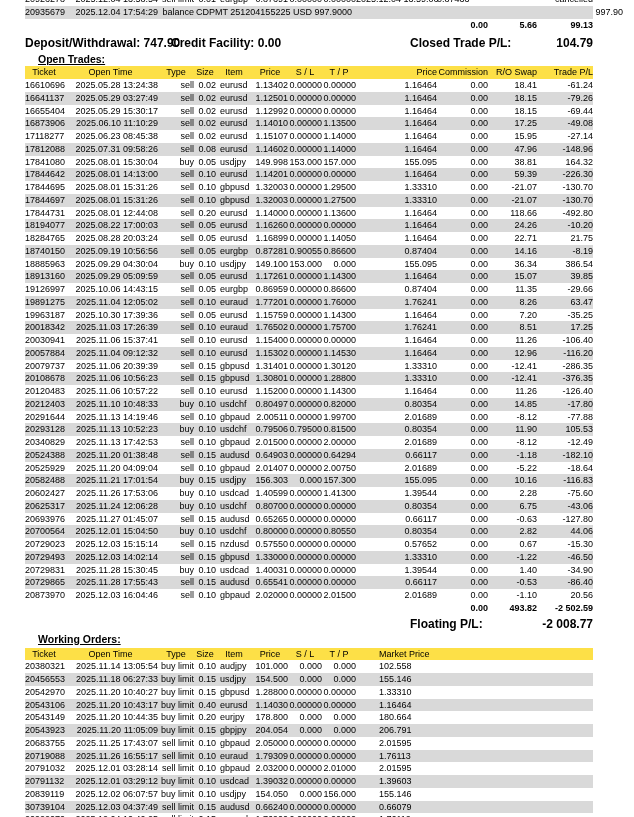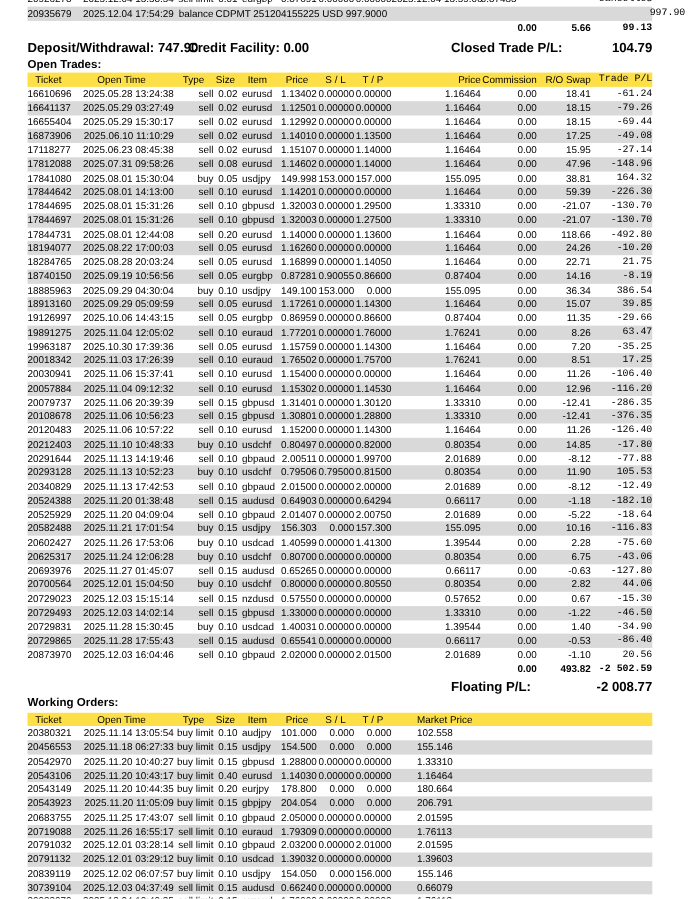--- a/index.html
+++ b/index.html
@@ -17,27 +17,27 @@
   .type{width:36px;text-align:right;}
   .size{width:22px;text-align:right;}
   .item{width:36px;text-align:left;padding-left:4px;}
   .price{width:36px;text-align:right;}
   .sl{width:34px;text-align:right;}
   .tp{width:34px;text-align:right;}
   .mkt{width:81px;text-align:right;}
   .mktl{width:81px;text-align:left;padding-left:8px;margin-left:15px;}
   .com{width:51px;text-align:right;}
   .swap{width:49px;text-align:right;}
-  .tpl{width:56px;text-align:right;font-family:Liberation Mono, monospace;}
+  .tpl{width:56px;text-align:right;}
   .fill{width:156px;}
   .coml{width:51px;text-align:left;}
   .comment{width:373px;text-align:left;padding-left:2px;}
   .spacer412{width:412px;}
   .hdr .ticket,.hdr .time,.hdr .item,.hdr .type,.hdr .size,.hdr .price,.hdr .sl,.hdr .tp{text-align:center;padding-left:0;}
-  .titleline{height:13px;line-height:13px;margin-left:25px;font-size:10.5px;font-weight:bold;}
+  .titleline{height:13px;line-height:13px;margin-left:38px;font-size:10.5px;font-weight:bold;text-decoration:underline;}
   .bigline{position:relative;height:14px;line-height:14px;font-size:12px;font-weight:bold;text-align:center;}
   .bigline .seg{position:absolute;top:0;white-space:pre;}
   .closed-wrap{margin-top:-7px;}
   .gap5{height:5px;}  .gap3{height:3px;}  .gap2{height:2px;}
 </style>
 </head>
 <body>
 
 <div class="page">
 

